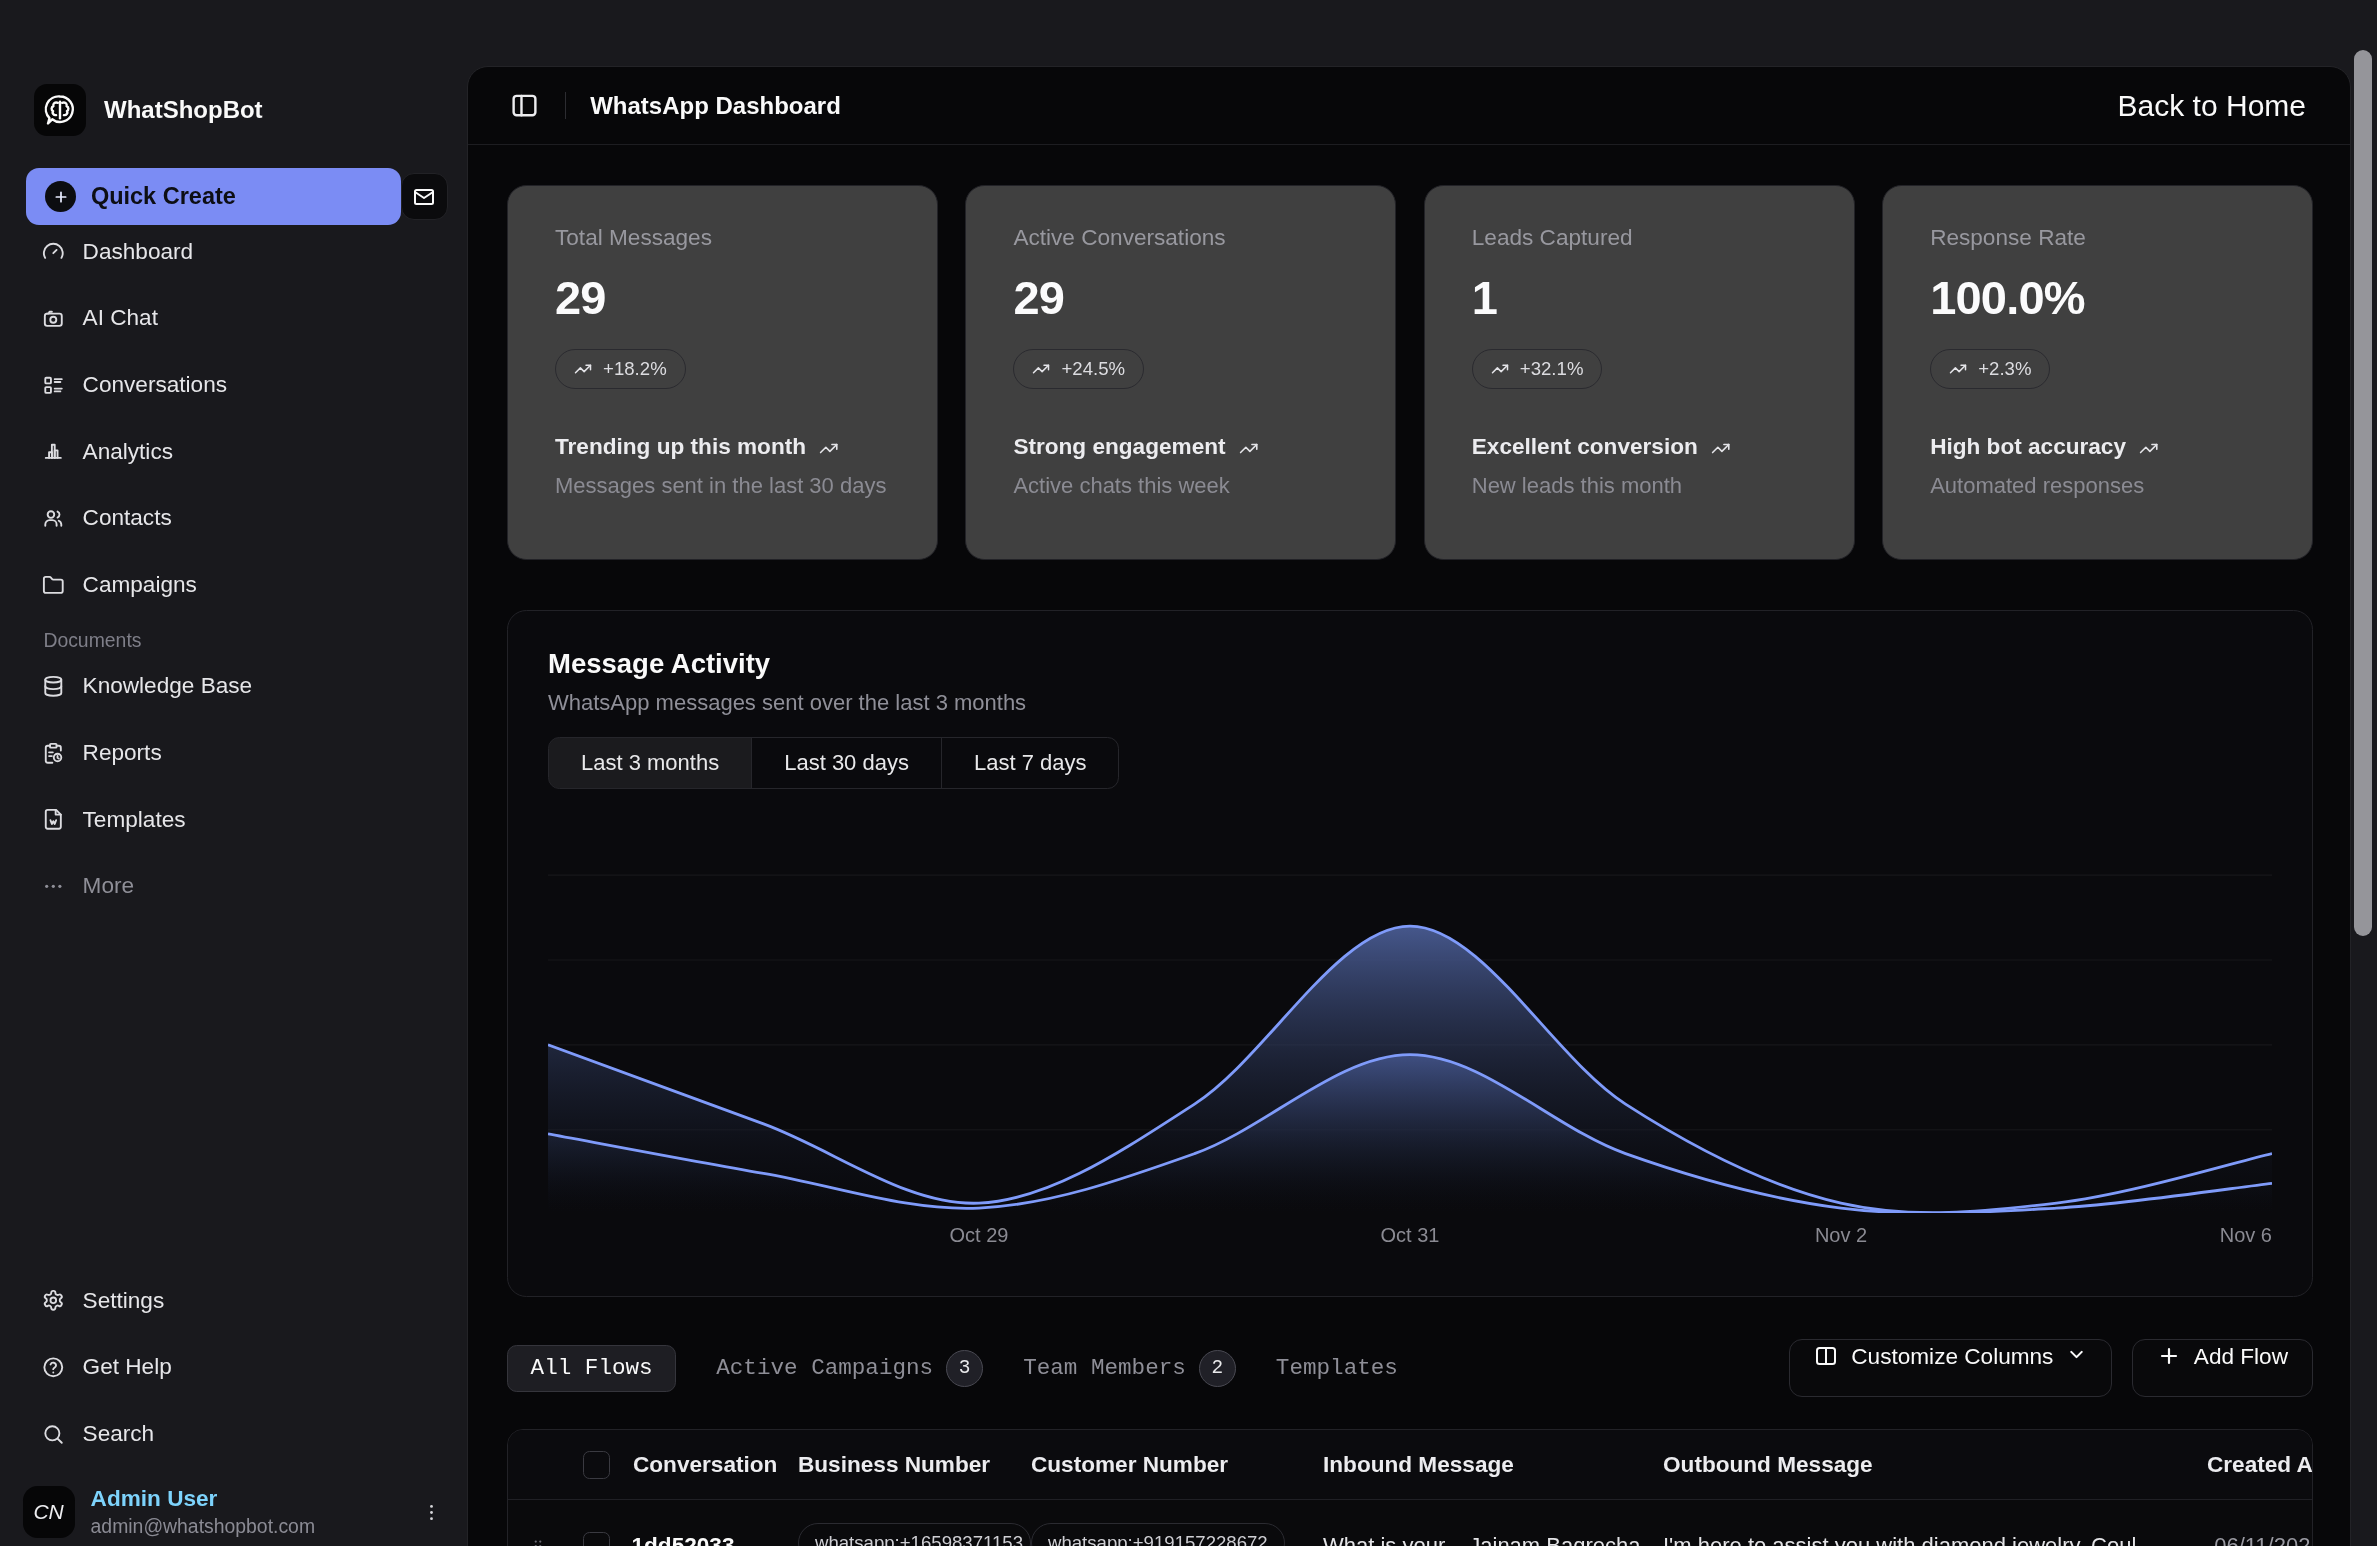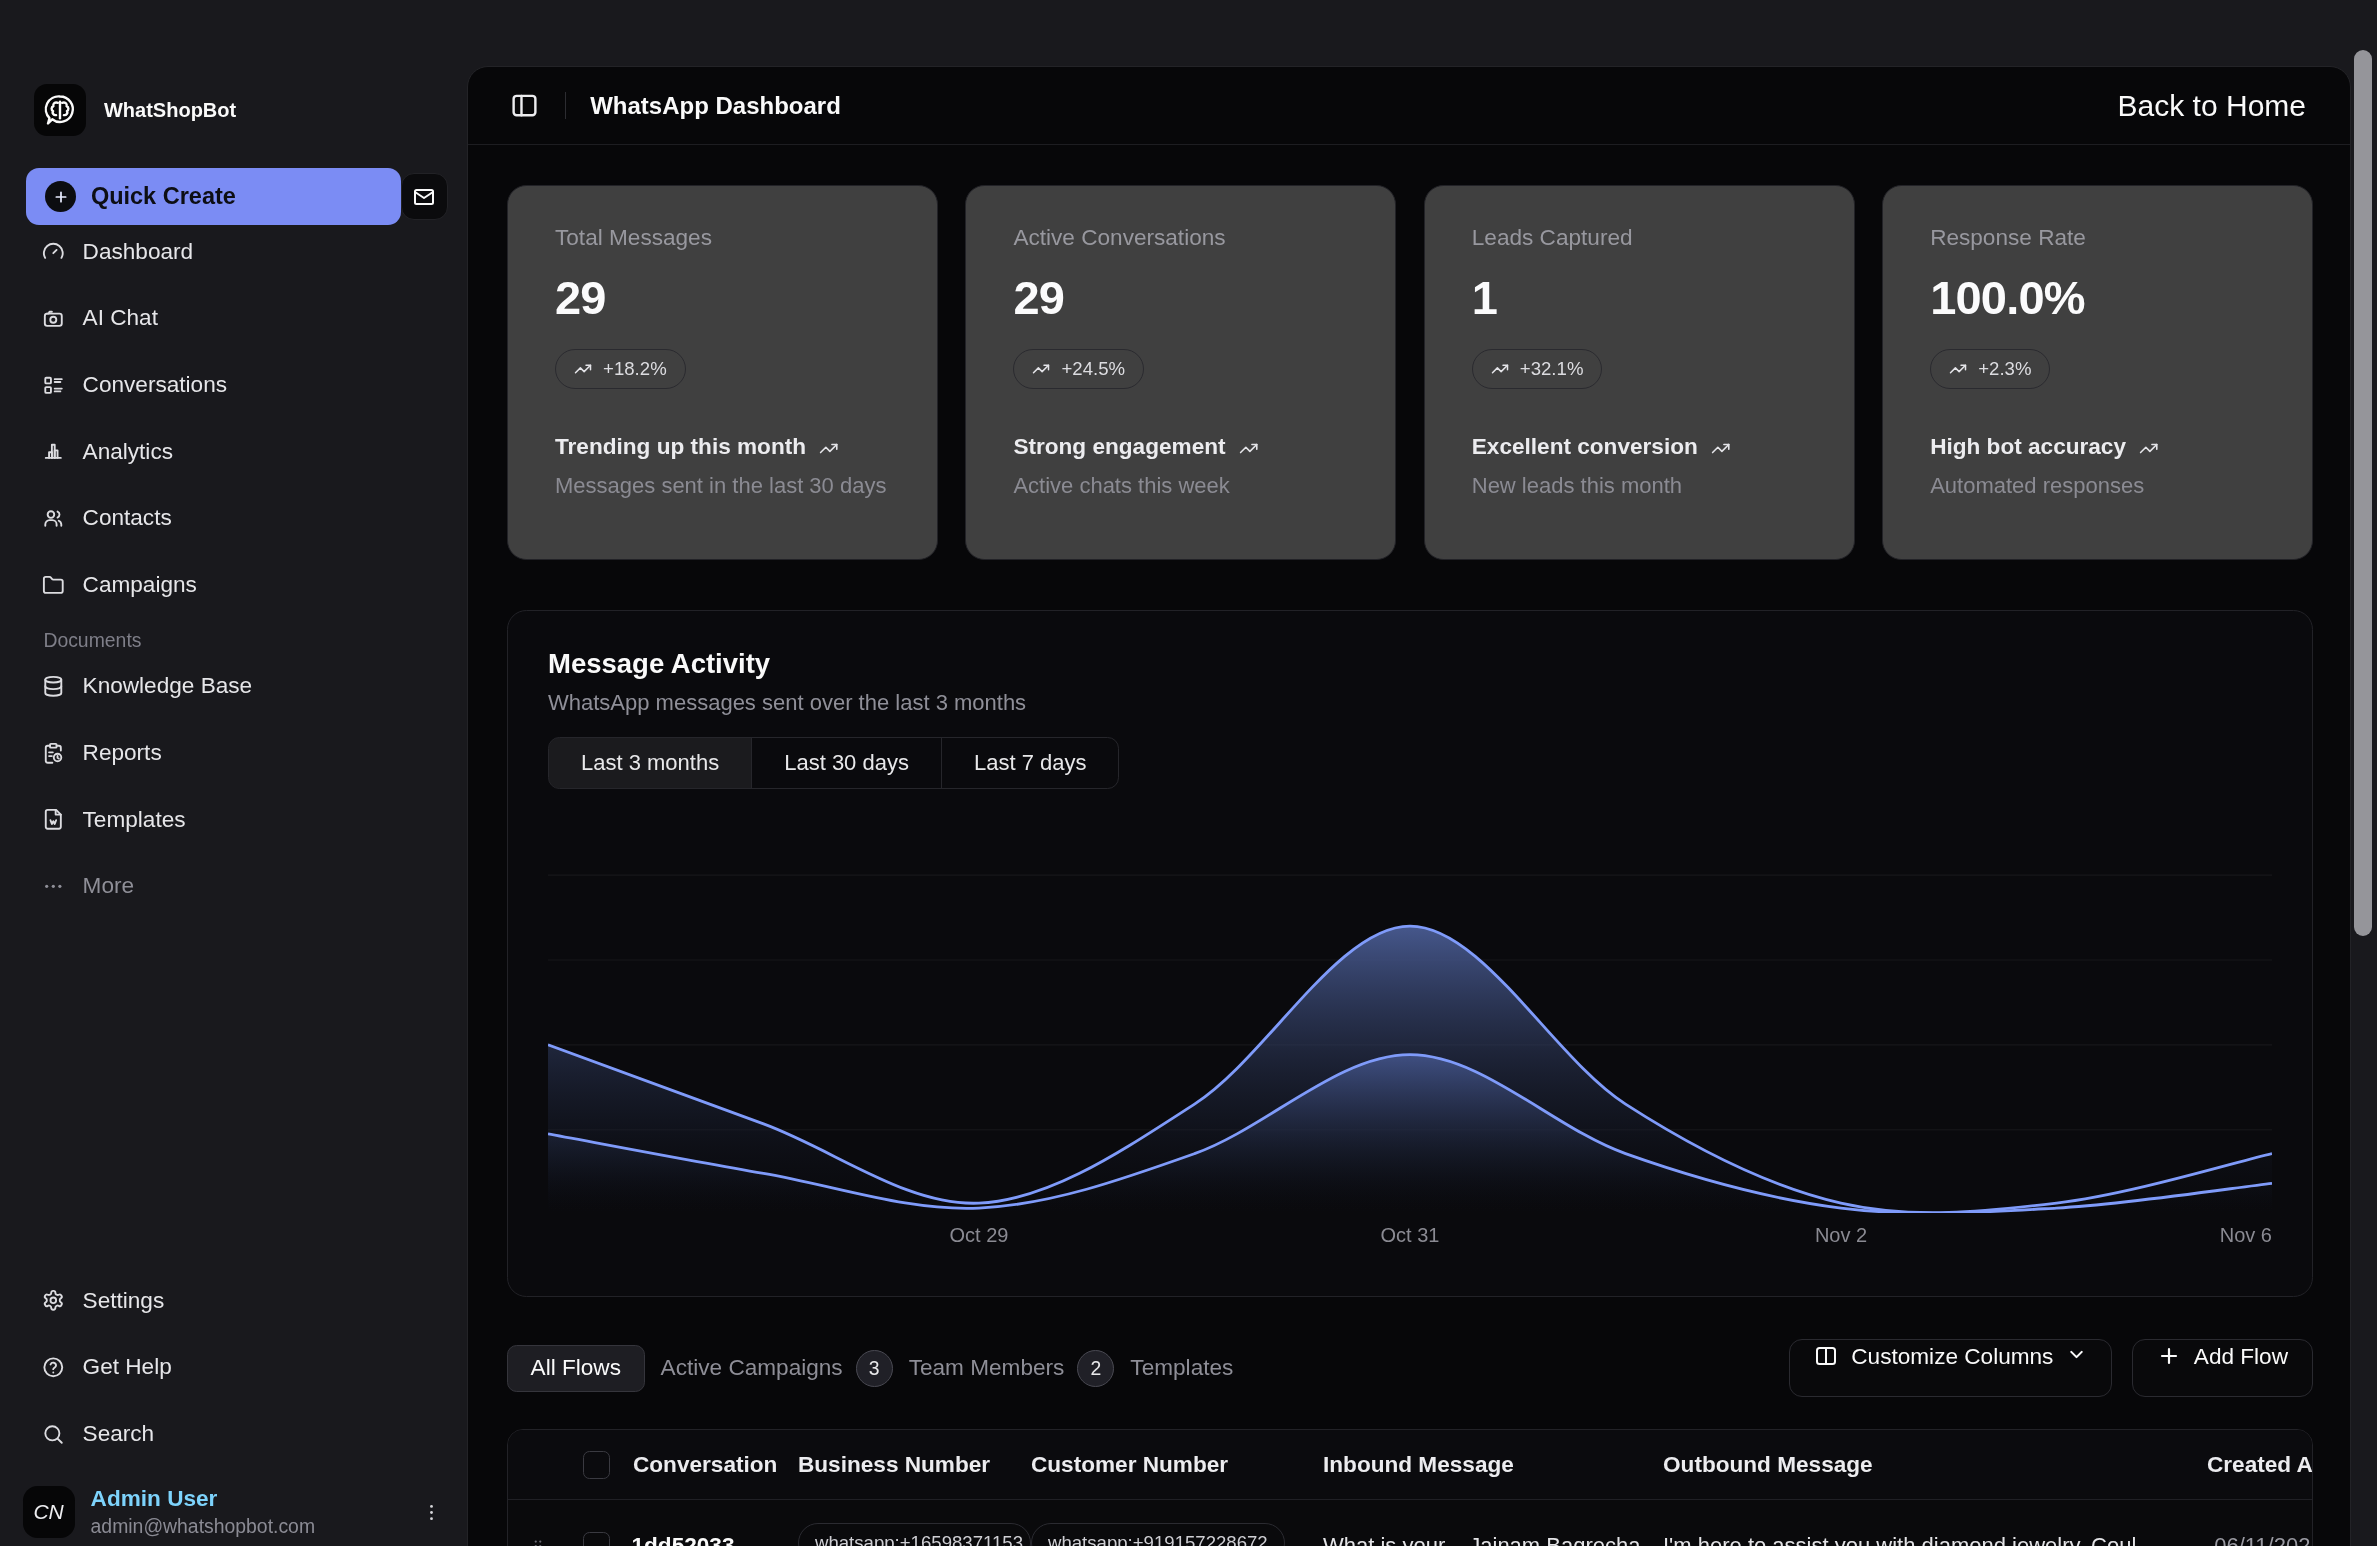--- a/index.html
+++ b/index.html
@@ -9,21 +9,21 @@
     font-family: "Liberation Sans", sans-serif;
     color: #fafafa;
     position: relative;
   }
   svg.ic { stroke: currentColor; fill: none; stroke-width: 2; stroke-linecap: round; stroke-linejoin: round; }
 
   
   .sidebar { position: absolute; left: 0; top: 0; width: 467px; height: 1546px; padding: 0 19.4px; }
   .brand-row { display: flex; align-items: center; gap: 18px; padding: 84px 6.5px 0 14.6px; }
   .brand-logo { width: 52px; height: 52px; border-radius: 13px; background: #060607; display: flex; align-items: center; justify-content: center; flex: none; }
-  .brand-title { font-size: 20px; font-weight: bold; color: #fafafa; }
+  .brand-title { font-size: 24px; font-weight: bold; color: #fafafa; }
   .qc-row { display: flex; align-items: center; gap: 0; margin-top: 32px; padding-left: 6.5px; }
   .qc-btn { flex: 1; height: 57px; border-radius: 13px; background: #7b8cf4; display: flex; align-items: center; gap: 14.6px; padding-left: 19.4px; cursor: pointer; }
   .qc-btn .label { color: #0d0e14; font-size: 23.5px; font-weight: 600; }
   .qc-plus { width: 31px; height: 31px; border-radius: 50%; background: #0c0d11; display: flex; align-items: center; justify-content: center; color: #e8ecff; }
   .mail-btn { width: 47px; height: 47px; border-radius: 13px; background: #0b0b0d; border: 0.8px solid #222226; display: flex; align-items: center; justify-content: center; color: #fafafa; cursor: pointer; flex: none; }
   .nav { margin-top: 0; }
   .nav-item { height: 53px; margin-top: 13.7px; display: flex; align-items: center; gap: 18px; padding-left: 22.6px; border-radius: 11.3px; color: #e6e6e9; font-size: 22.6px; cursor: pointer; }
   .nav-item:first-child { margin-top: 0; }
   .nav-item .icw { width: 22.6px; height: 22.6px; display: flex; align-items: center; justify-content: center; color: #dcdce0; flex: none; }
   .nav-item.dim { color: #8f8f98; }
@@ -65,21 +65,21 @@
   .segment { display: flex; align-items: center; justify-content: center; padding: 0 32px; font-size: 22px; color: #e8e8ea; cursor: pointer; border-left: 1.6px solid #26262b; }
   .segment:first-child { border-left: none; }
   .segment.active { background: rgba(255,255,255,0.07); }
   .chart-wrap { position: relative; margin-top: 36px; height: 388px; }
   .chart-wrap svg { position: absolute; inset: 0; width: 100%; height: 100%; }
   .xlabels { position: relative; height: 27.5px; margin-top: 11.3px; }
   .xlabels span { position: absolute; top: 0; font-size: 20px; color: #8a8a92; white-space: nowrap; }
 
   
   .flows-toolbar { margin-top: 42px; display: flex; align-items: center; }
-  .tabs { display: flex; align-items: center; gap: 16px; }
+  .tabs { display: flex; align-items: center; gap: 40px; font-family: Liberation Mono, monospace; }
   .tab { display: flex; align-items: center; gap: 13px; font-size: 22.6px; font-weight: 500; color: #8e8e97; cursor: pointer; }
   .tab.active { color: #fafafa; background: #1e1e23; border: 1.6px solid #35353c; border-radius: 9.7px; padding: 9.7px 22.6px; }
   .tab-badge { width: 37px; height: 37px; border-radius: 50%; background: #202027; border: 1.6px solid #494952; color: #e8e8ea; font-size: 19.4px; display: flex; align-items: center; justify-content: center; }
   .toolbar-actions { margin-left: auto; display: flex; gap: 19.4px; }
   .tbtn { height: 58px; border: 1.6px solid #2a2a30; border-radius: 13px; background: #09090b; color: #fafafa; font-size: 22.6px; font-weight: 500; display: flex; align-items: flex-start; gap: 13px; padding: 4px 24px; cursor: pointer; }
   .tbtn .icw { width: 24px; height: 24px; display: flex; color: #fafafa; }
   .tbtn .chev { width: 21px; height: 21px; display: flex; color: #fafafa; }
 
   
   .table-card { margin-top: 32px; border: 1.6px solid #222227; border-radius: 16px; background: #0a0a0c; overflow: hidden; }

